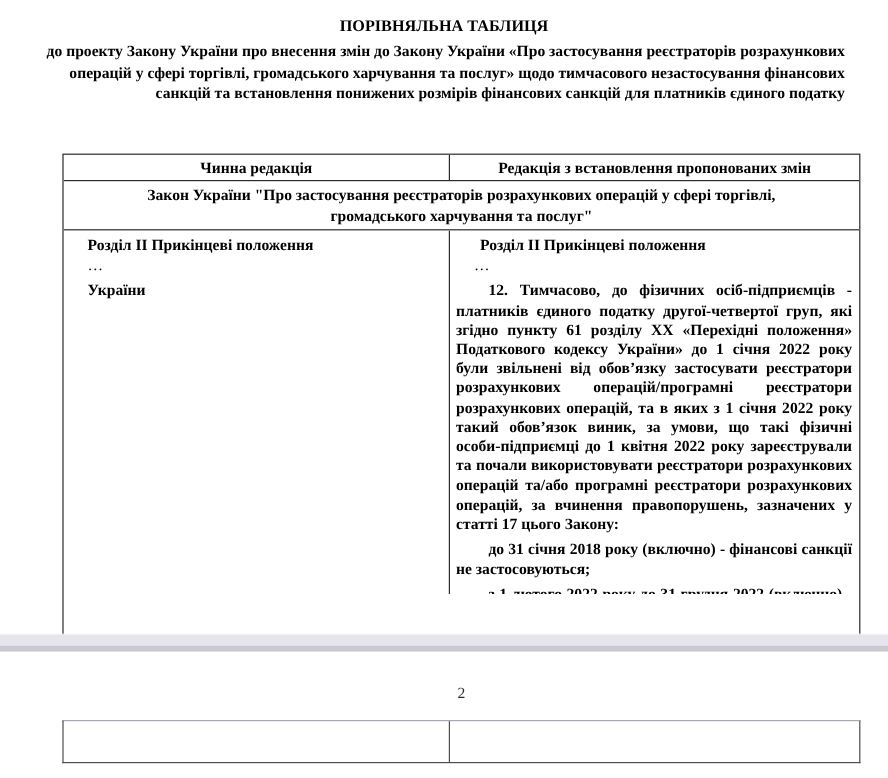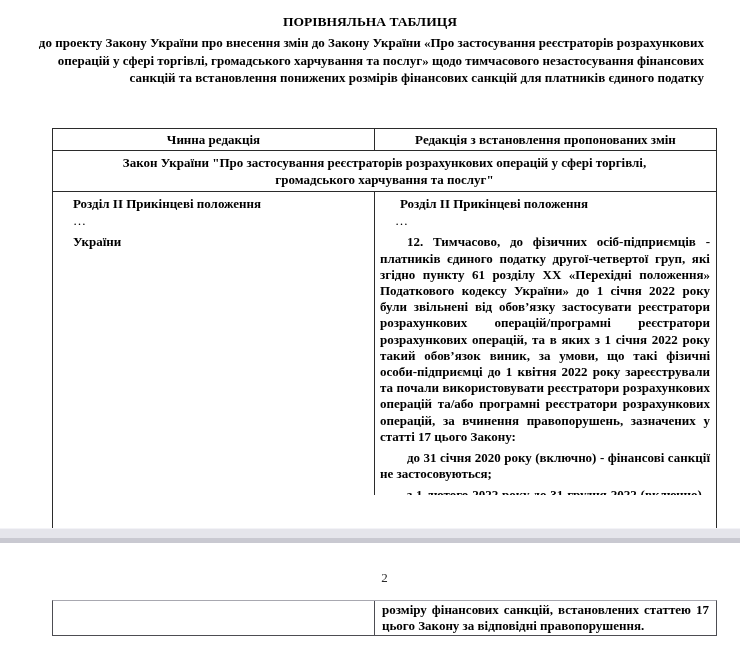--- a/index.html
+++ b/index.html
@@ -88,31 +88,30 @@
     <div class="row body-row">
       <div class="bcell-l">
         <div class="section-line">Розділ ІІ Прикінцеві положення</div>
         <div class="ellipsis-line">…</div>
         <div class="absent">України</div>
       </div>
       <div class="bcell-r">
         <div class="section-line">Розділ ІІ Прикінцеві положення</div>
         <div class="ellipsis-line">…</div>
         <p class="para">12. Тимчасово, до фізичних осіб-підприємців - платників єдиного податку другої-четвертої груп, які згідно пункту 61 розділу ХХ «Перехідні положення» Податкового кодексу України» до 1 січня 2022 року були звільнені від обов’язку застосувати реєстратори розрахункових операцій/програмні реєстратори розрахункових операцій, та в яких з 1 січня 2022 року такий обов’язок виник, за умови, що такі фізичні особи-підприємці до 1 квітня 2022 року зареєстрували та почали використовувати реєстратори розрахункових операцій та/або програмні реєстратори розрахункових операцій, за вчинення правопорушень, зазначених у статті 17 цього Закону:</p>
-        <p class="para">до 31 січня 2020 року (включно) - фінансові санкції не застосовуються;</p>
+        <p class="para">до 31 січня 2018 року (включно) - фінансові санкції не застосовуються;</p>
         <p class="para">з 1 лютого 2022 року до 31 грудня 2022 (включно) - фінансові санкції застосовуються у розмірі 10 відсотків</p>
       </div>
     </div>
   </div>
 
   <div class="band">
     <div class="band-inner-light" style="background:#e5e5eb;"></div>
     <div class="band-inner-dark" style="background:#c9c9d1;"></div>
   </div>
 
   <div class="page-number">2</div>
 
   <div class="cont">
     <div class="cont-l"></div>
-    <div class="cont-r">розміру фінансових санкцій, встановлених статтею 17 цього Закону за відповідні правопорушення.</div>
   </div>
 
 </div>
 
 </body></html>

